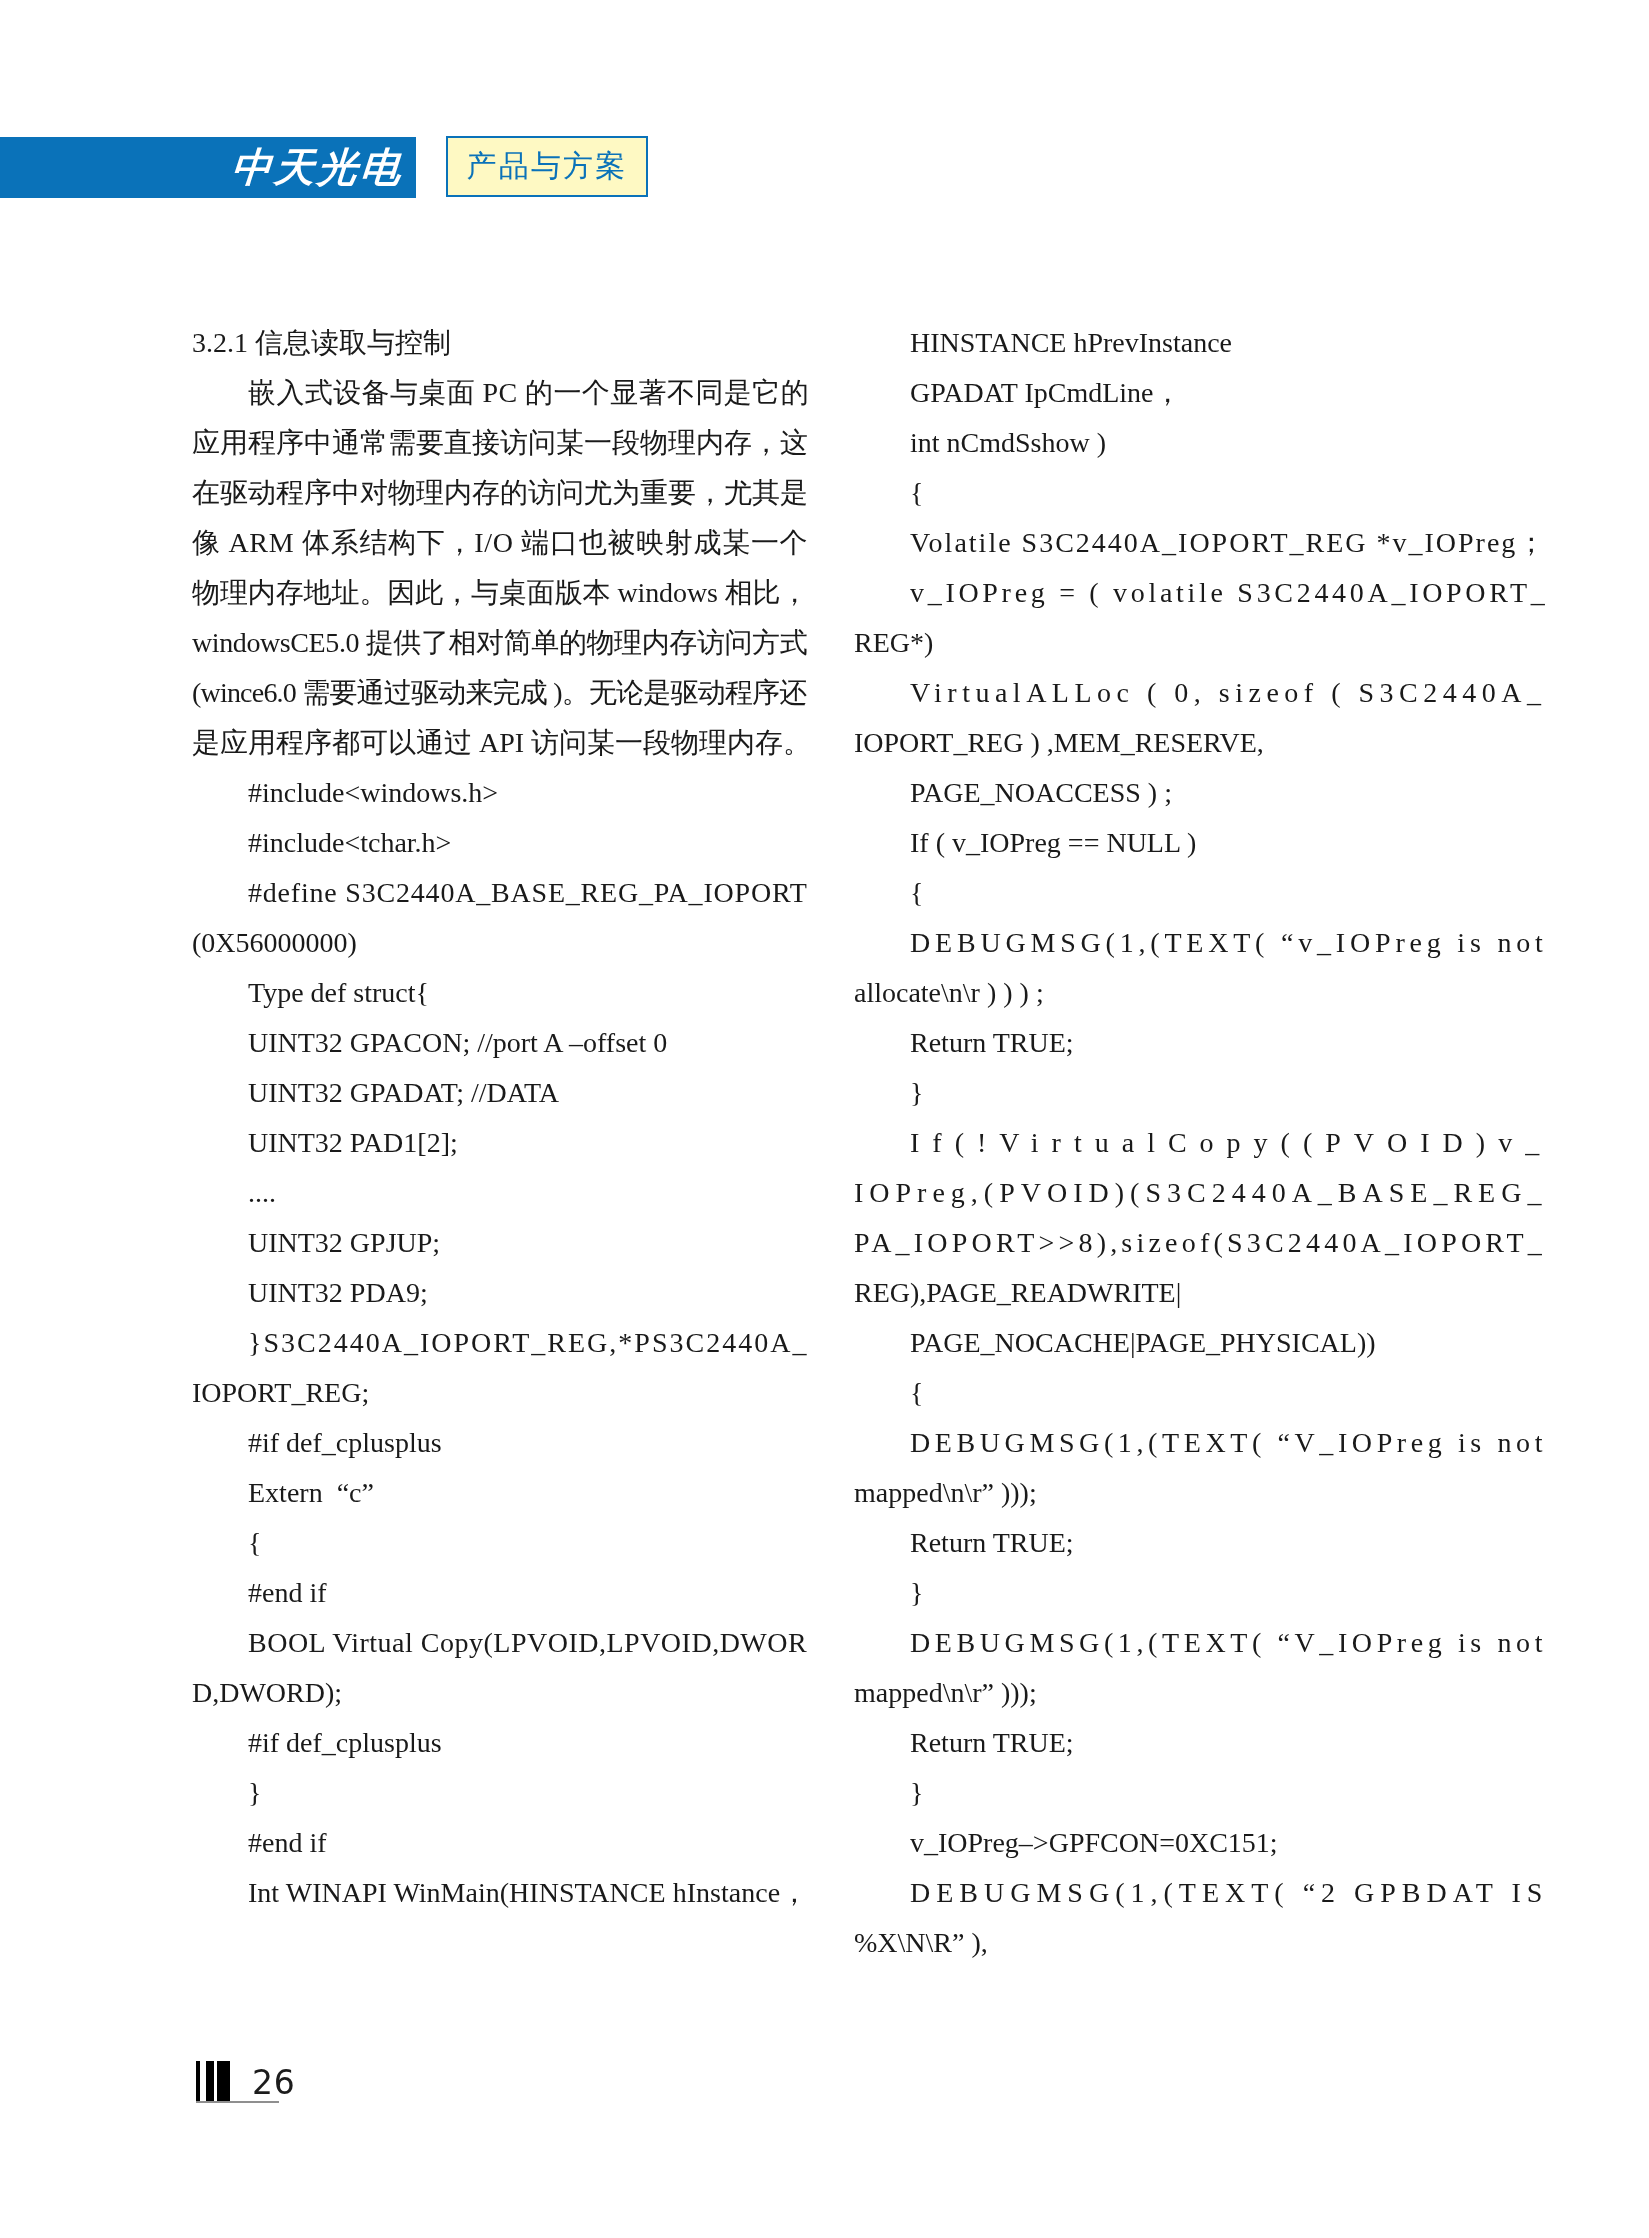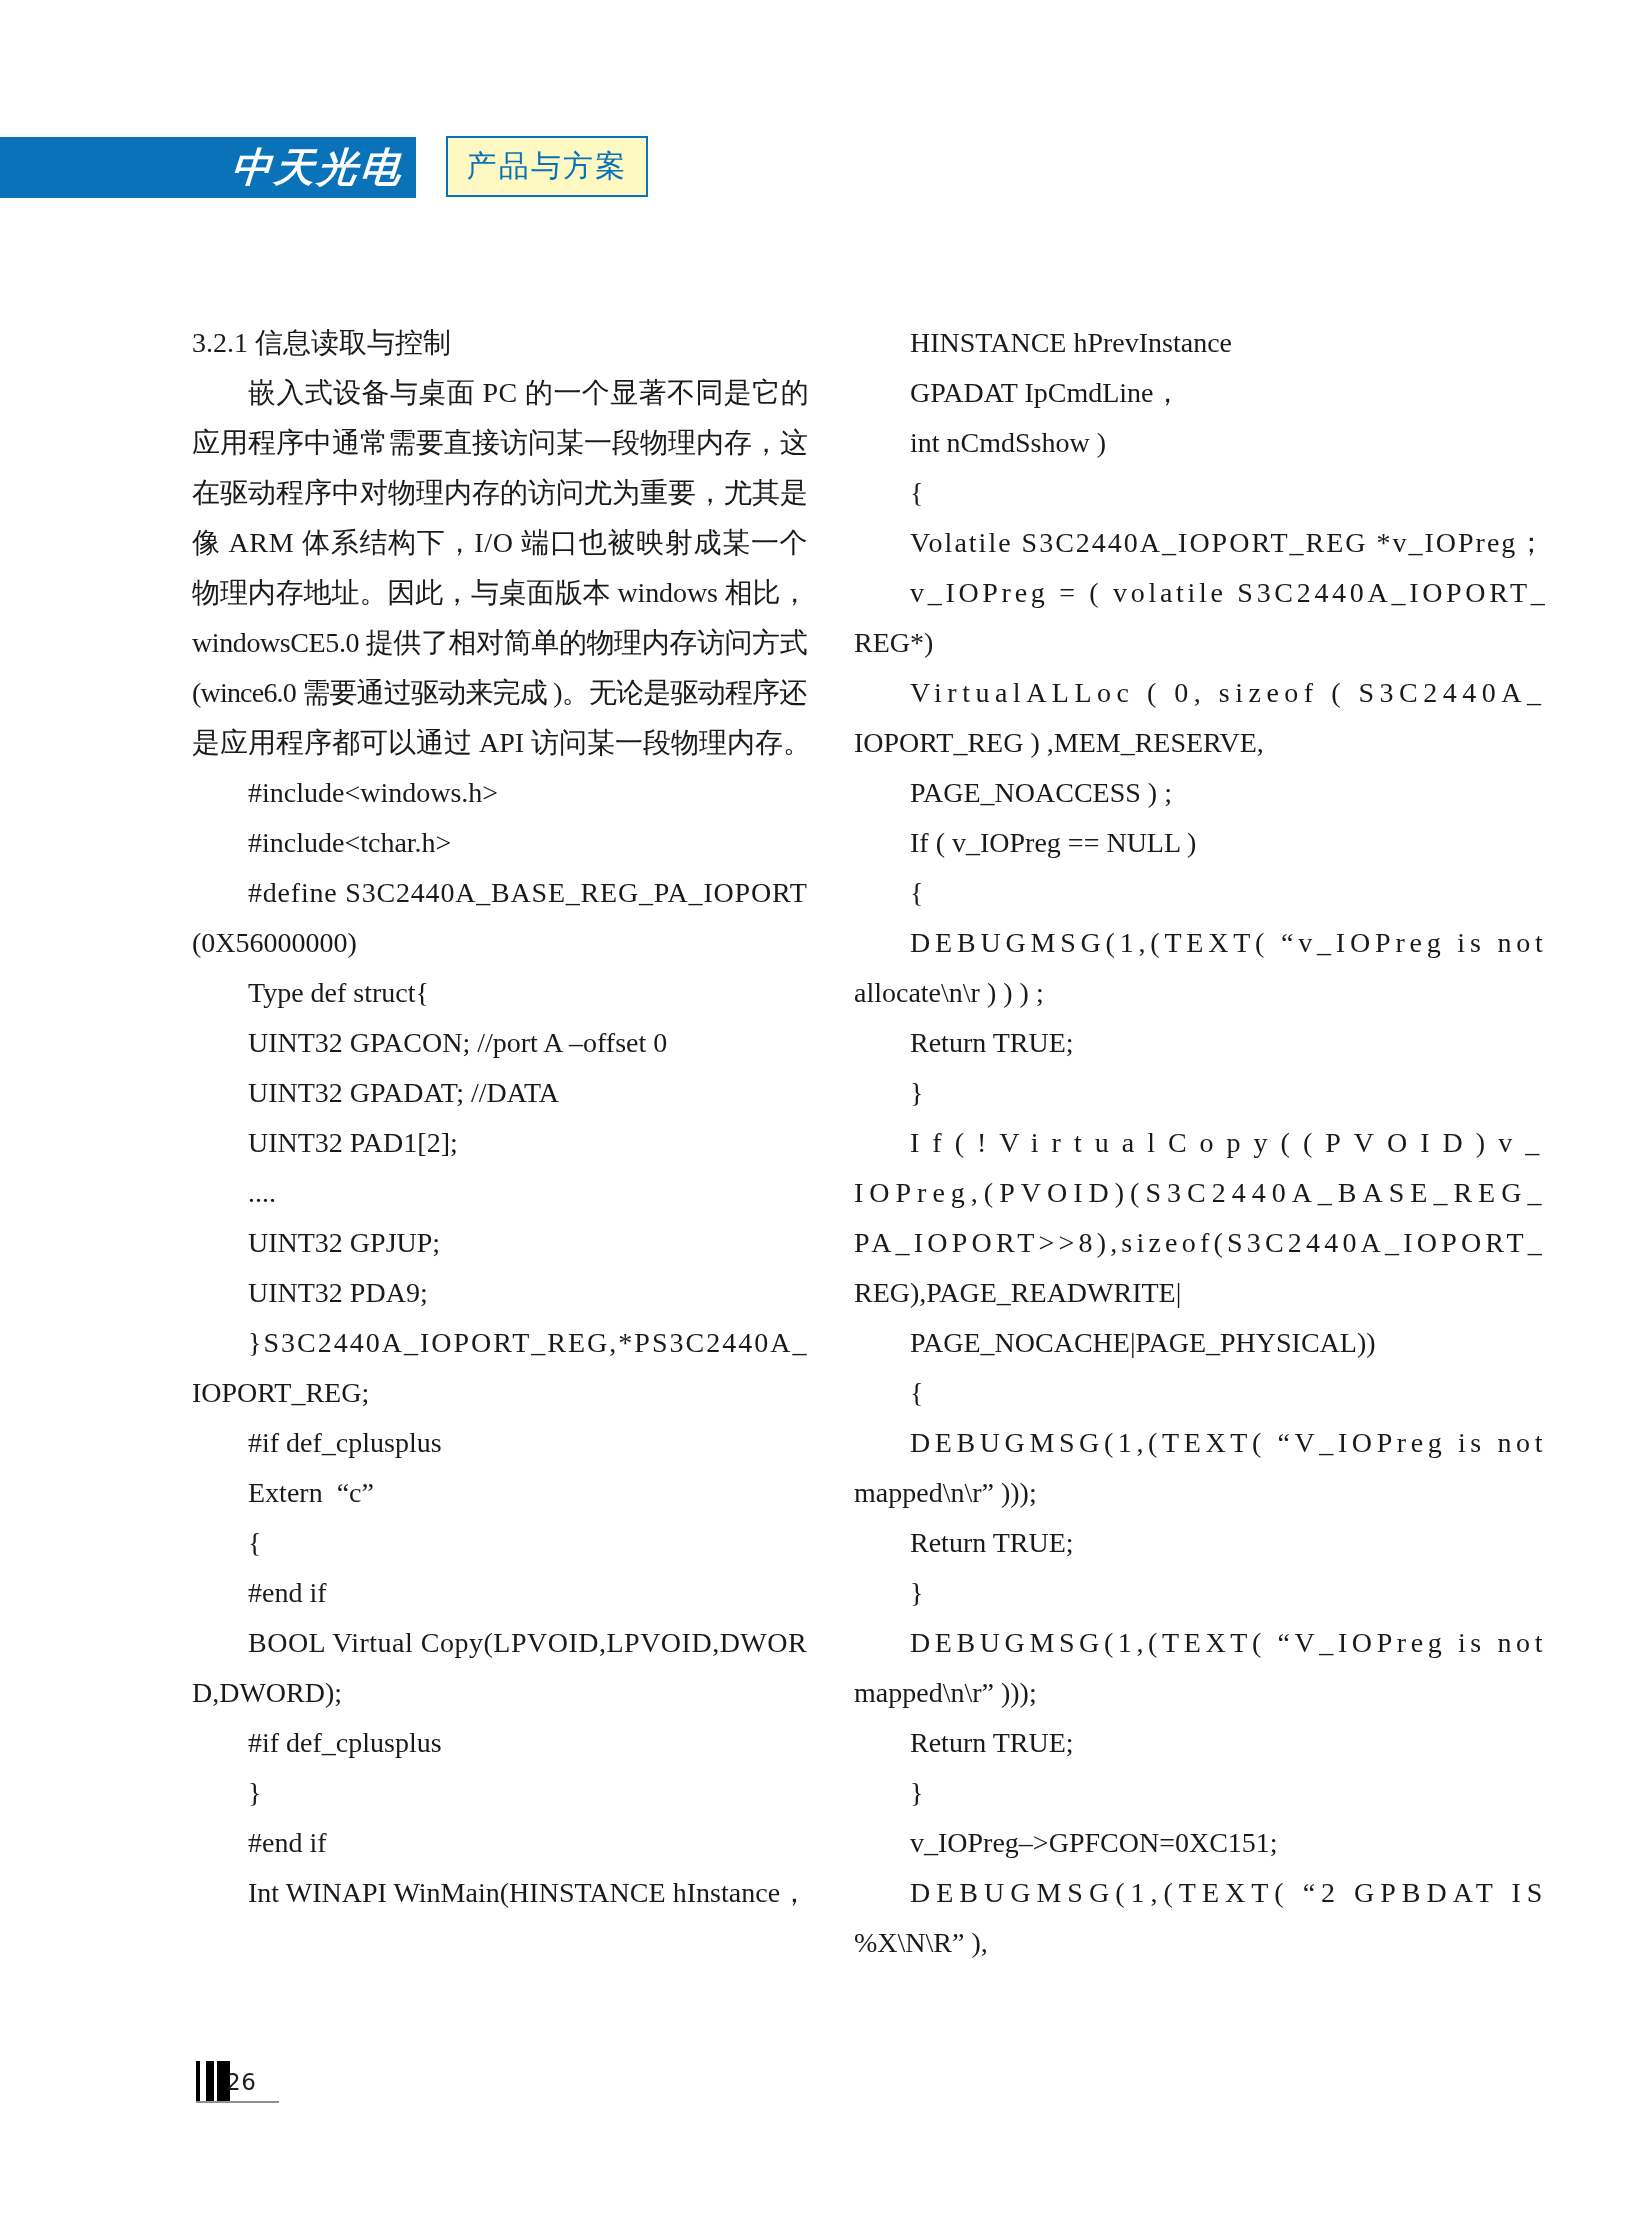--- a/index.html
+++ b/index.html
@@ -51,23 +51,23 @@
   
   .footer-bars{
     position:absolute;left:196px;top:2061px;height:40px;
     display:flex;align-items:stretch;
   }
   .footer-bars i{display:block;background:var(--barblack);}
   .footer-bars i:nth-child(1){width:4.4px;margin-right:5.2px;}
   .footer-bars i:nth-child(2){width:8.1px;margin-right:3.7px;}
   .footer-bars i:nth-child(3){width:12.6px;}
   .pageno{
-    position:absolute;left:226px;top:2061px;height:40px;line-height:43px;
+    position:absolute;left:252px;top:2061px;height:40px;line-height:43px;
     font-family:"DejaVu Sans","Liberation Sans",sans-serif;
-    font-size:23px;color:#1c1c1c;letter-spacing:0.7px;
+    font-size:33px;color:#1c1c1c;letter-spacing:0.7px;
   }
   .footer-line{
     position:absolute;left:196px;top:2101px;width:83px;height:2.2px;
     background:var(--divider);
   }
 </style>
 </head>
 <body>
 
 <div class="page">

